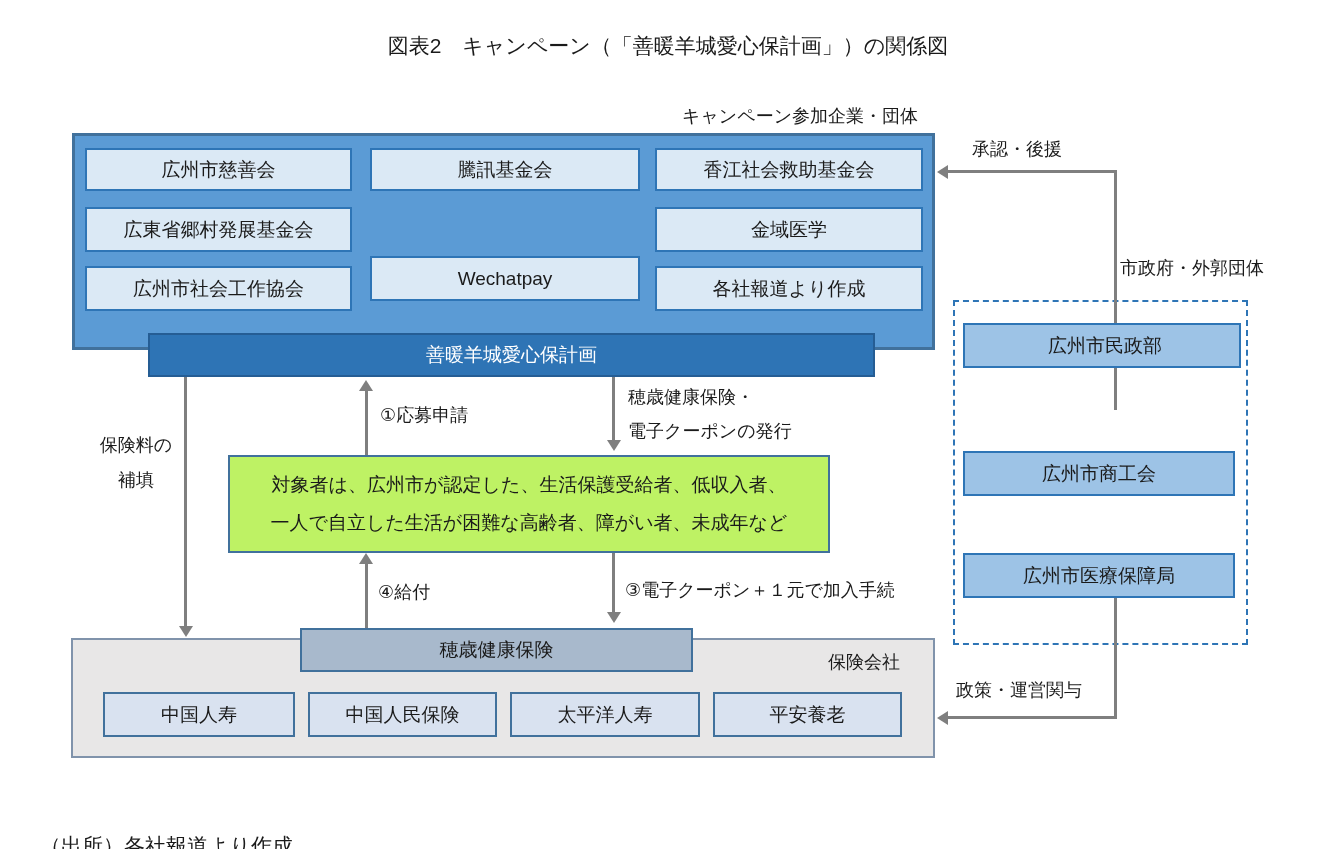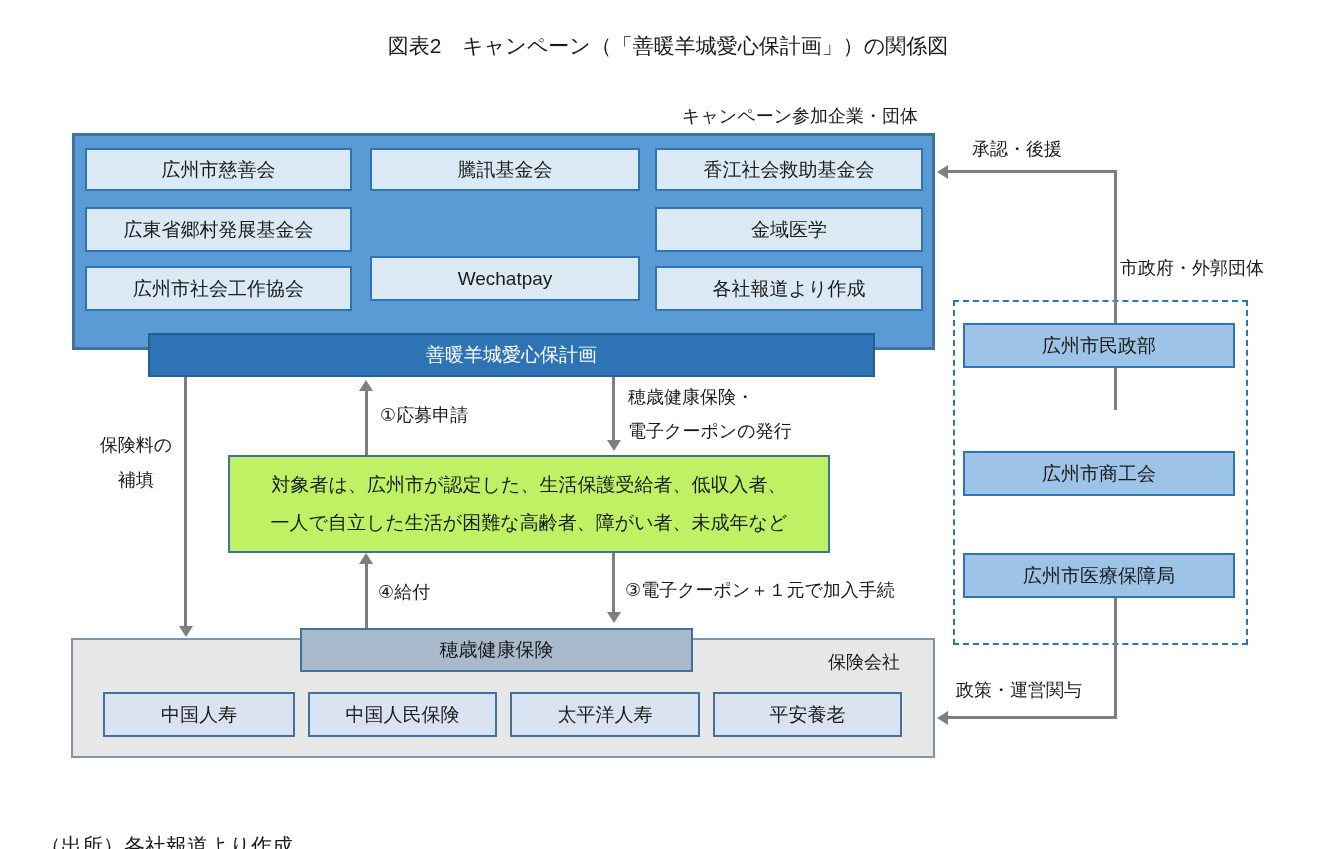--- a/index.html
+++ b/index.html
@@ -58,21 +58,21 @@
 
   <div class="abs planbar flexc" style="left:148px;top:333px;width:723px;height:40px;">善暖羊城愛心保計画</div>
 
   <div class="ah ah-left" style="left:937px;top:165px;"></div>
   <div class="line-h" style="left:946px;top:170px;width:170px;"></div>
   <div class="line-v" style="left:1114px;top:170px;height:153px;"></div>
   <div class="lbl" style="left:972px;top:137px;">承認・後援</div>
 
   <div class="lbl" style="left:1120px;top:256px;">市政府・外郭団体</div>
   <div class="abs dashedbox" style="left:953px;top:300px;width:291px;height:341px;"></div>
-  <div class="abs gov flexc" style="left:963px;top:323px;width:268px;height:41px;">広州市民政部</div>
+  <div class="abs gov flexc" style="left:963px;top:323px;width:268px;height:41px;padding-left:6px;">広州市民政部</div>
   <div class="line-v" style="left:1114px;top:368px;height:42px;"></div>
   <div class="abs gov flexc" style="left:963px;top:410px;width:268px;height:41px;margin-top:41px;">広州市商工会</div>
   <div class="abs gov flexc" style="left:963px;top:553px;width:268px;height:41px;">広州市医療保障局</div>
 
   <div class="line-v" style="left:1114px;top:598px;height:120px;"></div>
   <div class="line-h" style="left:946px;top:716px;width:171px;"></div>
   <div class="ah ah-left" style="left:937px;top:711px;"></div>
   <div class="lbl" style="left:956px;top:678px;">政策・運営関与</div>
 
   <div class="line-v" style="left:184px;top:375px;height:252px;"></div>

